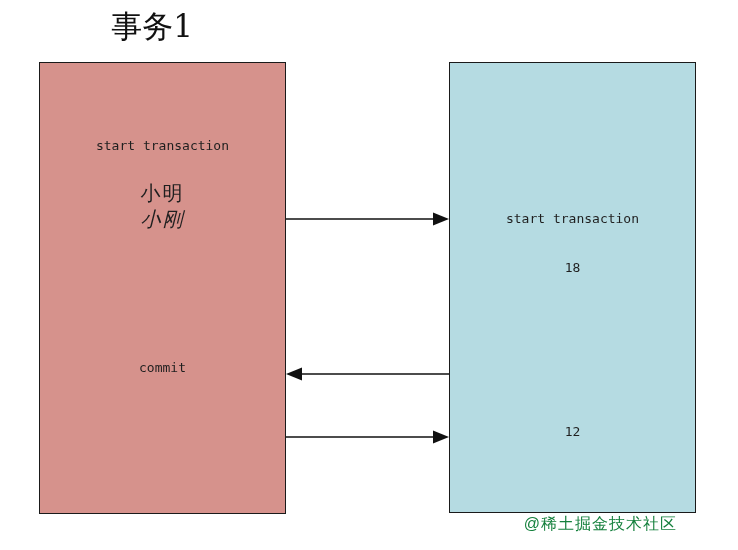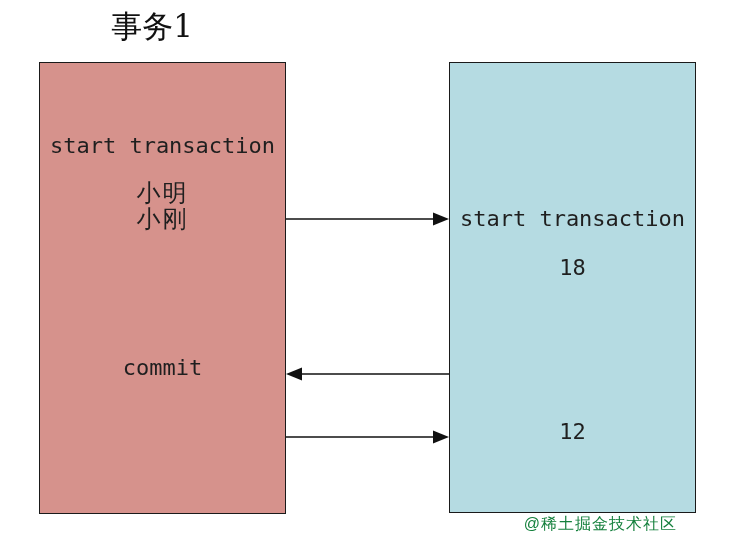--- a/index.html
+++ b/index.html
@@ -41,30 +41,30 @@
     background: #b5dbe2;
   }
   .box-text {
     position: absolute;
     left: 50%;
     transform: translate(-50%, -50%);
     white-space: nowrap;
     color: #1f1f1f;
     font-family: "DejaVu Sans Mono", "Liberation Mono", monospace;
   }
-  .latin { font-size: 22px; }
+  .latin { font-size: 13px; }
   .cjk {
     font-family: "DejaVu Serif", "Liberation Serif", serif;
-    font-size: 24px;
+    font-size: 20px;
     letter-spacing: 2px;
   }
   
   .b1-start  { top: 82px; }
   .b1-name1  { top: 130px; }
-  .b1-name2  { top: 156px; }
+  .b1-name2  { top: 156px; font-style: italic; }
   .b1-commit { top: 304px; }
   
   .b2-start  { top: 155px; }
   .b2-val1   { top: 204px; }
   .b2-val2   { top: 368px; }
   .arrow-layer {
     position: absolute;
     left: 0; top: 0;
     width: 738px; height: 550px;
     pointer-events: none;

